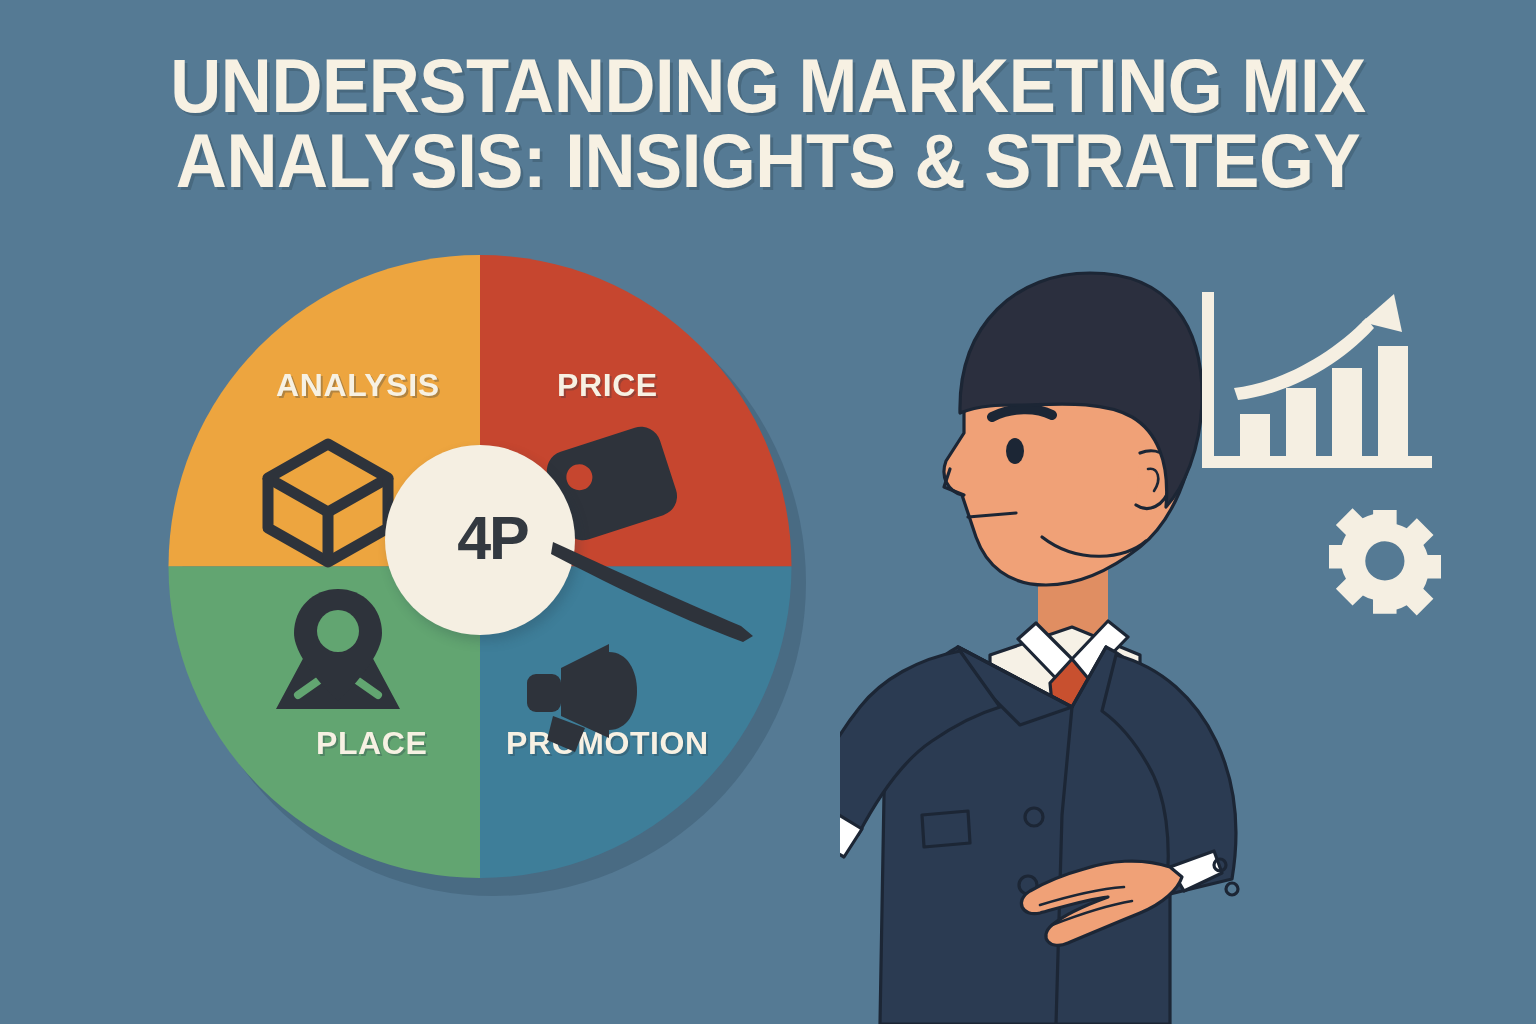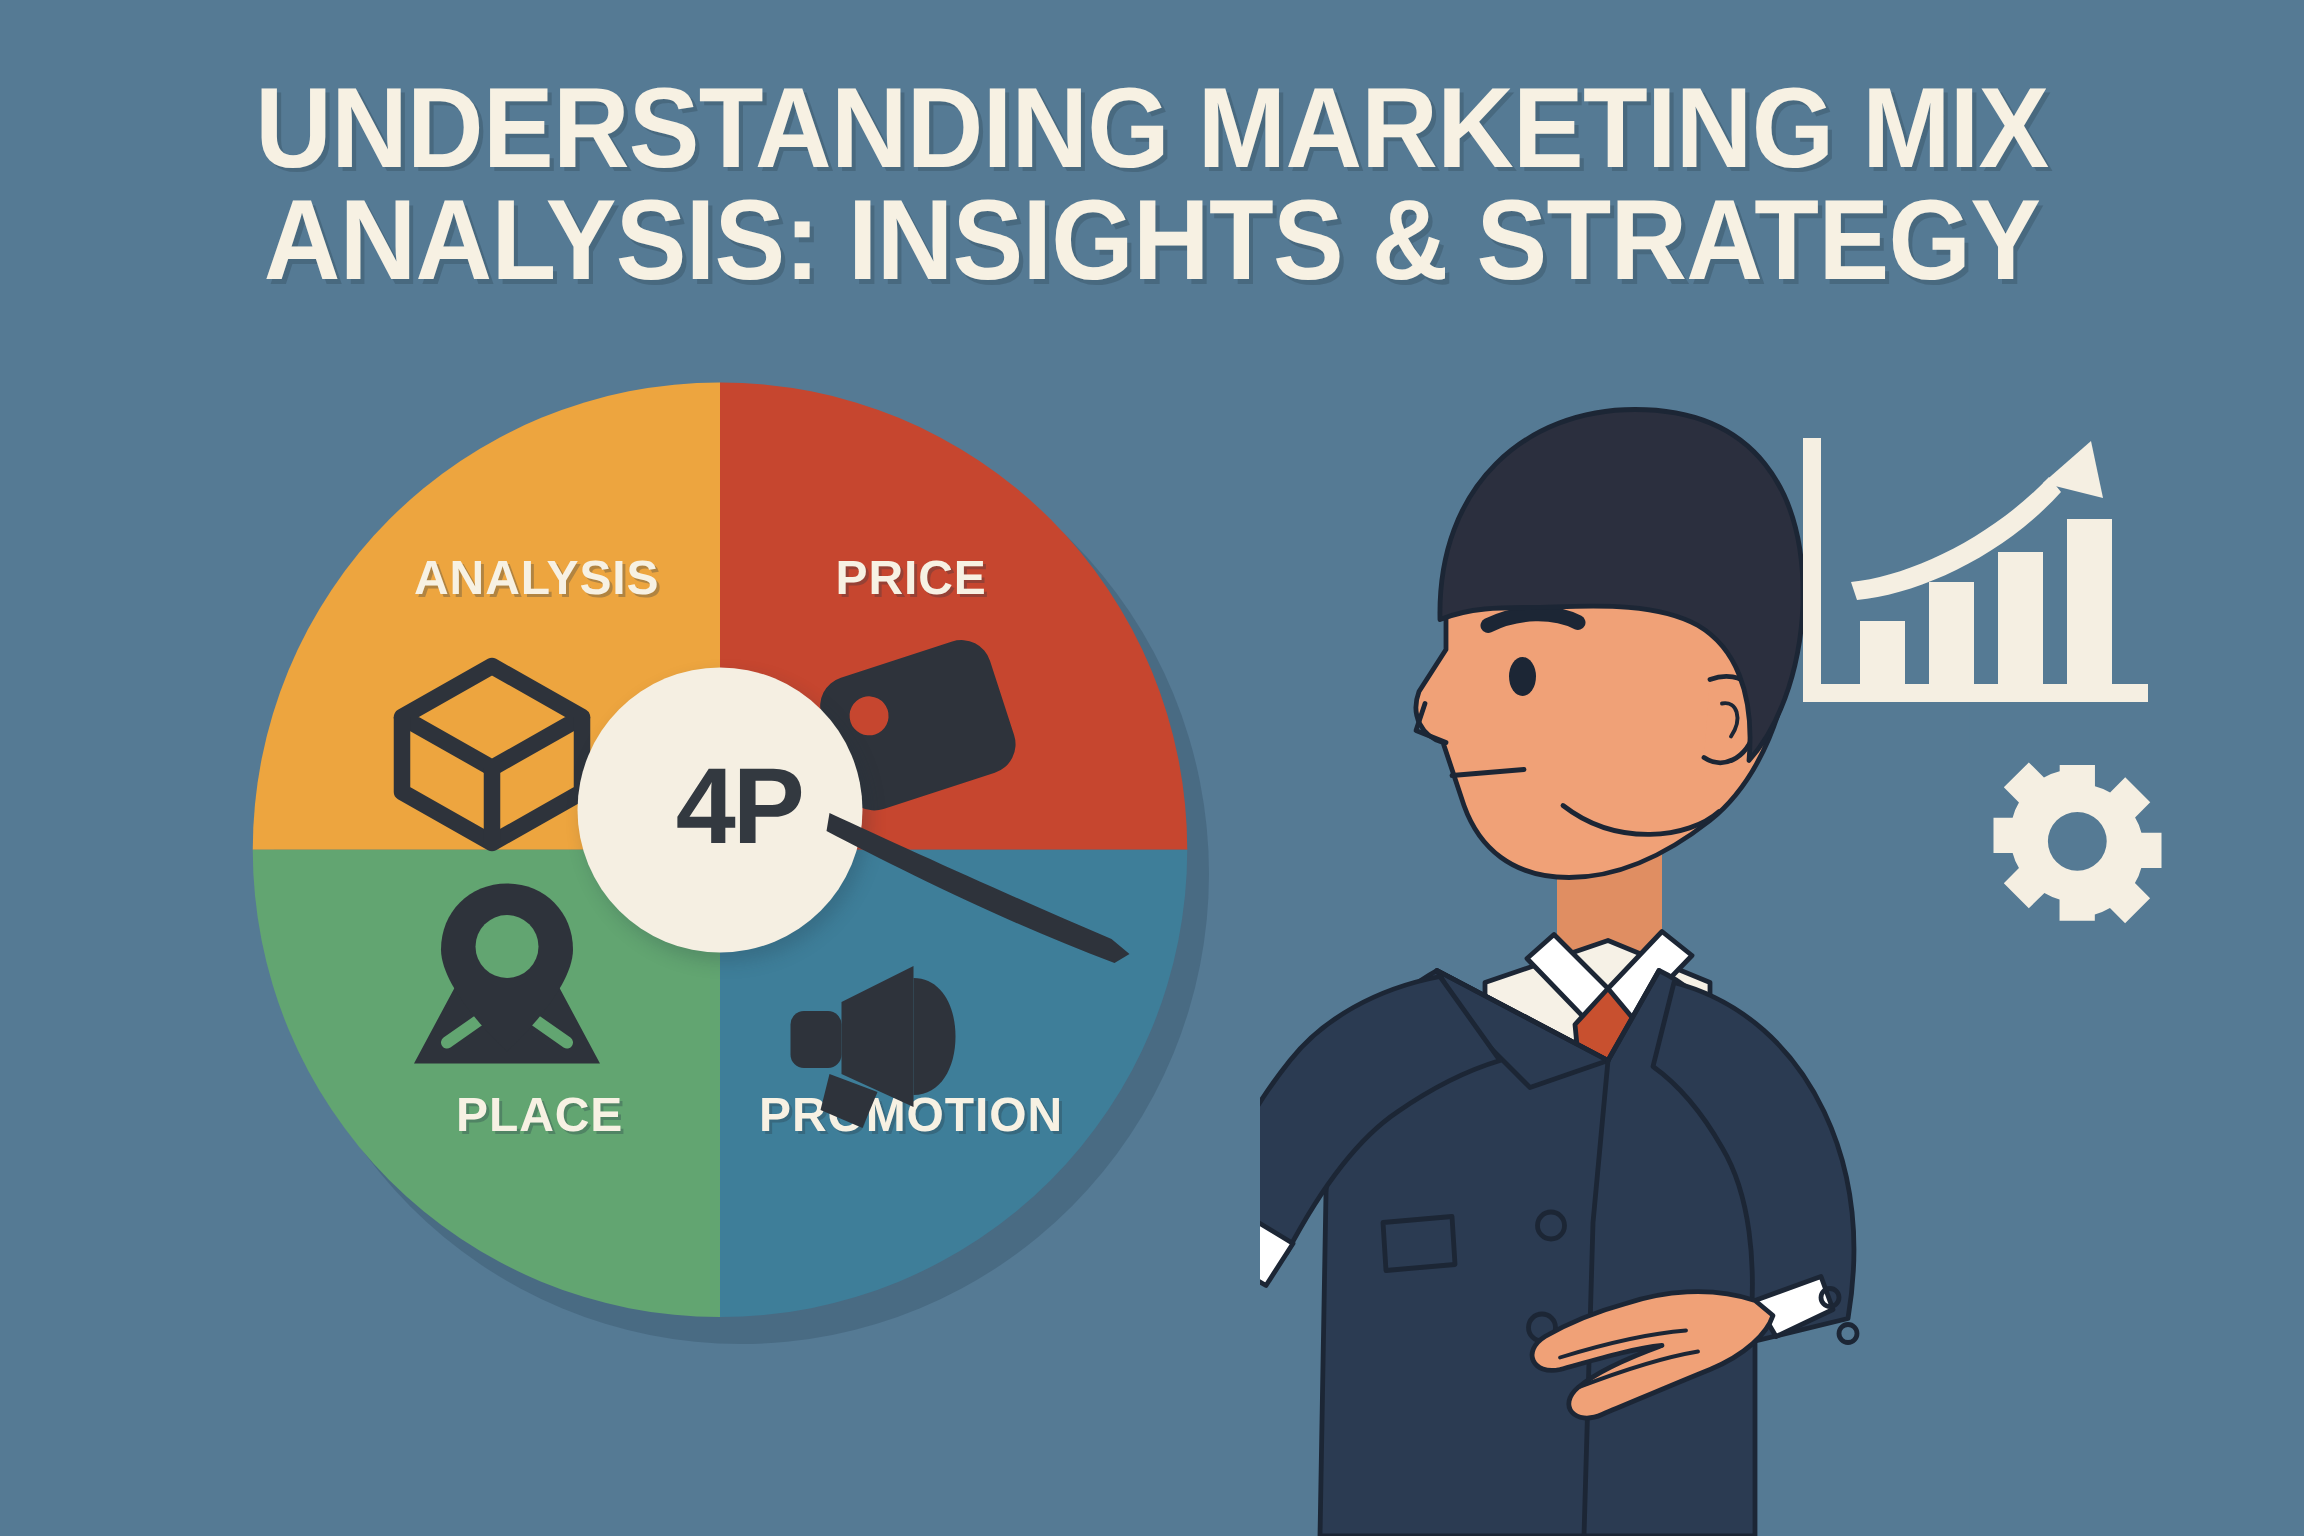--- a/index.html
+++ b/index.html
@@ -46,34 +46,34 @@
     position:absolute;
     color:#F7F1E3;
     font-weight:bold;
     font-size:32px;
     letter-spacing:0.6px;
     text-shadow:2px 2px 0 rgba(40,55,70,0.30);
     white-space:nowrap;
   }
   .lbl-product { left:108px;  top:114px; }
   .lbl-price   { left:389px;  top:114px; }
-  .lbl-place   { left:136px;  top:472px; }
+  .lbl-place   { left:148px;  top:472px; }
   .lbl-promotion{left:338px;  top:472px; }
 
   .center-circle {
     position:absolute;
     left:217px; top:192px;
     width:190px; height:190px;
     border-radius:50%;
     background:#F5EFE2;
     box-shadow:4px 6px 12px rgba(30,50,65,0.22);
     display:flex; align-items:center; justify-content:center;
   }
   .center-circle span {
-    font-size:72px; font-weight:bold; color:#333940;
+    font-size:61px; font-weight:bold; color:#333940;
     letter-spacing:-2px; line-height:1;
     transform:translateY(-2px);
     margin-left:25px;
   }
 
   .ic { position:absolute; }
   .ic-product   { left:90px;  top:183px; }
   .ic-price     { left:372px; top:170px; }
   .ic-place     { left:100px; top:330px; }
   .ic-promotion { left:355px; top:385px; }

